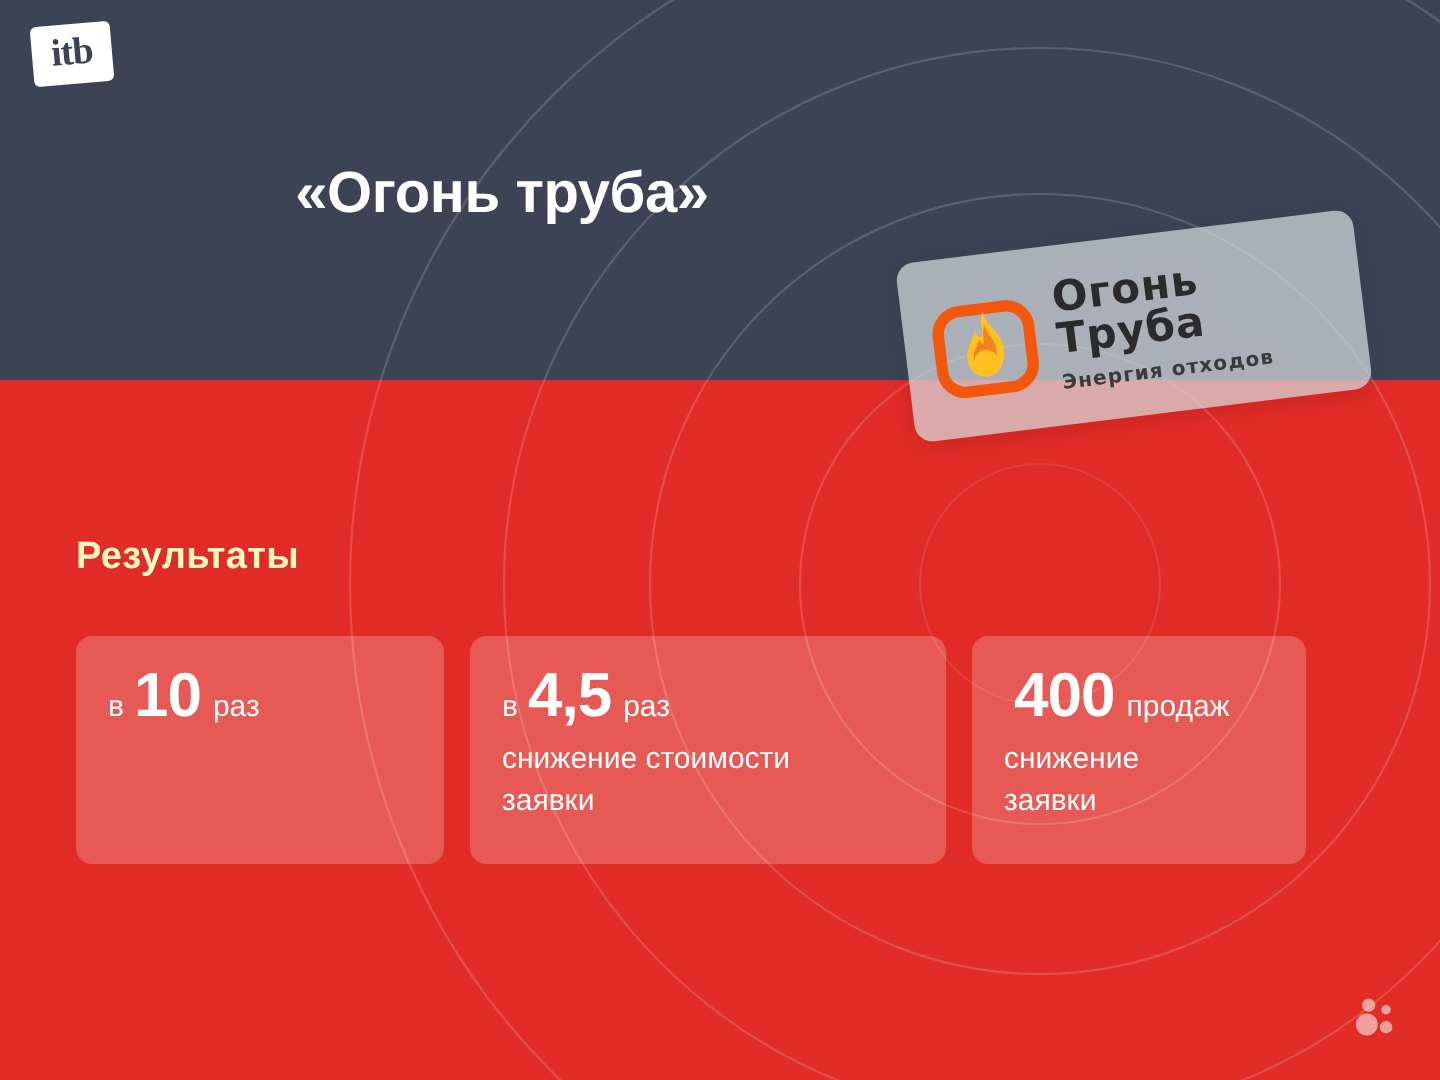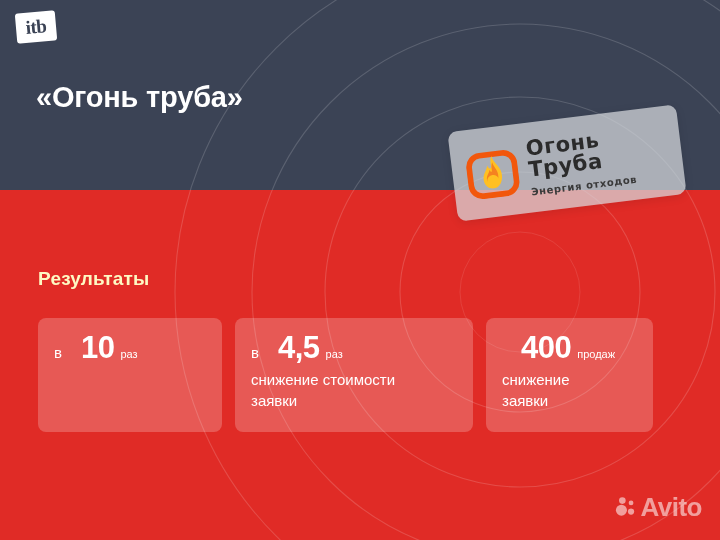--- a/index.html
+++ b/index.html
@@ -54,21 +54,21 @@
   
   .headline {
     position:absolute; left:36px; top:78px;
     width:430px;
     color:#ffffff;
     font-size:29px;
     font-weight:bold;
     line-height:1.32;
     letter-spacing:-0.2px;
   }
-  .headline .l2 { display:block; }
+  .headline .l2 { display:block;text-align:center; }
   
   .badge {
     position:absolute;
     left:452px; top:118px;
     width:230px; height:90px;
     transform:rotate(-7deg);
     border-radius:9px;
     background:rgba(215,217,222,0.72);
     box-shadow:0 2px 10px rgba(0,0,0,0.10);
     display:flex; align-items:center;
@@ -131,24 +131,23 @@
   .card-pre {
     font-size:15px;
     font-weight:normal;
     margin-right:5px;
   }
   .card-num {
     font-size:31px;
     font-weight:bold;
     line-height:1;
     letter-spacing:-0.5px;
-    margin-left:14px;
   }
   .card-unit {
-    font-size:11px;
+    font-size:15px;
     margin-left:6px;
   }
   .card-desc {
     font-size:15px;
     line-height:1.38;
     white-space:pre-line;
   }
   
   .avito {
     position:absolute; right:18px; bottom:20px;
@@ -243,16 +242,15 @@
 
   </div>
 
   <div class="avito">
     <svg class="avito-dots" viewBox="0 0 24 24" xmlns="http://www.w3.org/2000/svg">
       <circle cx="7" cy="15.5" r="6" fill="#ffffff"></circle>
       <circle cx="17.5" cy="17" r="3.4" fill="#ffffff"></circle>
       <circle cx="8" cy="5" r="3.6" fill="#ffffff"></circle>
       <circle cx="17.5" cy="7.5" r="2.6" fill="#ffffff"></circle>
     </svg>
-    <span class="avito-word">Avito</span>
   </div>
 
 </div>
 
 </body></html>

